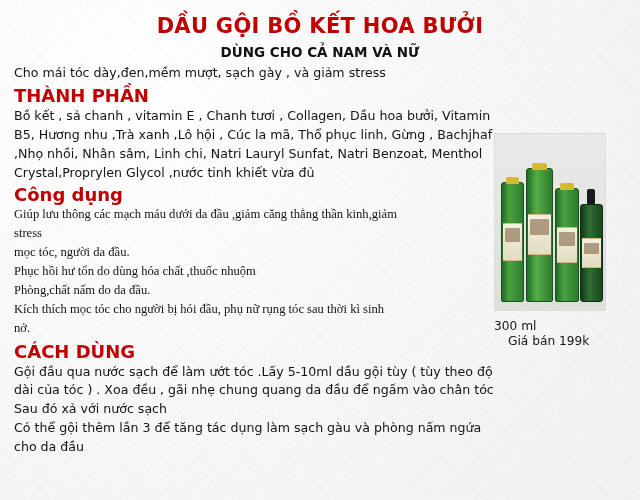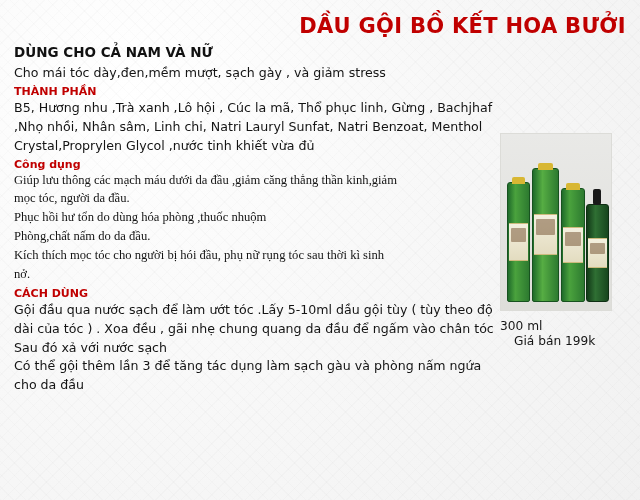--- a/index.html
+++ b/index.html
@@ -18,59 +18,59 @@
     width: 640px;
     height: 500px;
     background:
       repeating-linear-gradient(45deg, rgba(0,0,0,0.015) 0px, rgba(0,0,0,0.015) 1px, rgba(0,0,0,0) 1px, rgba(0,0,0,0) 9px),
       repeating-linear-gradient(-45deg, rgba(0,0,0,0.015) 0px, rgba(0,0,0,0.015) 1px, rgba(0,0,0,0) 1px, rgba(0,0,0,0) 9px),
       radial-gradient(circle at 20% 18%, #ffffff 0%, #f7f7f7 55%, #f1f1f1 100%);
     box-sizing: border-box;
     padding: 10px 14px 8px 14px;
   }
   .title {
-    text-align: right;
+    text-align: center;
     color: #c00000;
     font-size: 21px;
     font-weight: bold;
     letter-spacing: 0.3px;
     margin: 4px 0 6px 0;
     font-family: "DejaVu Sans", sans-serif;
   }
   .subtitle {
-    text-align: left;
+    text-align: center;
     color: #111111;
     font-size: 13.5px;
     font-weight: bold;
     margin: 0 0 4px 0;
   }
   .body-text {
     color: #141414;
     font-size: 12.6px;
     line-height: 1.42;
   }
   .section-head {
     color: #c00000;
-    font-size: 11px;
+    font-size: 18px;
     font-weight: bold;
     margin: 3px 0 1px 0;
   }
   .line {
     margin: 0 0 1px 0;
   }
   .text-col {
     width: 498px;
   }
   .narrow {
     width: 478px;
     font-family: Liberation Serif, serif;
   }
   .product-block {
     position: absolute;
-    right: 22px;
+    right: 28px;
     top: 133px;
     width: 118px;
     text-align: left;
   }
   .product-photo {
     width: 112px;
     height: 178px;
     background: linear-gradient(180deg, #e9e9e7 0%, #dededa 100%);
     position: relative;
     overflow: hidden;
@@ -171,30 +171,32 @@
 
   <div class="title">DẦU GỘI BỒ KẾT HOA BƯỞI</div>
   <div class="subtitle">DÙNG CHO CẢ NAM VÀ NỮ</div>
 
   <div class="body-text text-col">
     <div class="line">Cho mái tóc dày,đen,mềm mượt, sạch gày , và giảm stress</div>
   </div>
 
   <div class="section-head">THÀNH PHẦN</div>
   <div class="body-text text-col">
+    <div class="line">Bồ kết , sả chanh , vitamin E , Chanh tươi , Collagen, Dầu hoa bưởi, Vitamin</div>
     <div class="line">B5, Hương nhu ,Trà xanh ,Lô hội , Cúc la mã, Thổ phục linh, Gừng , Bachjhaf</div>
     <div class="line">,Nhọ nhồi, Nhân sâm, Linh chi, Natri Lauryl Sunfat, Natri Benzoat, Menthol</div>
     <div class="line">Crystal,Proprylen Glycol ,nước tinh khiết vừa đủ</div>
   </div>
 
   <div class="section-head">Công dụng</div>
   <div class="body-text narrow">
     <div class="line">Giúp lưu thông các mạch máu dưới da đầu ,giảm căng thẳng thần kinh,giảm</div>
+    <div class="line">stress</div>
     <div class="line">mọc tóc, người da đầu.</div>
-    <div class="line">Phục hồi hư tổn do dùng hóa phòng ,thuốc nhuộm</div>
+    <div class="line">Phục hồi hư tổn do dùng hóa chất ,thuốc nhuộm</div>
     <div class="line">Phòng,chất nấm do da đầu.</div>
     <div class="line">Kích thích mọc tóc cho người bị hói đầu, phụ nữ rụng tóc sau thời kì sinh</div>
     <div class="line">nở.</div>
   </div>
 
   <div class="section-head">CÁCH DÙNG</div>
   <div class="body-text">
     <div class="line">Gội đầu qua nước sạch để làm ướt tóc .Lấy 5-10ml dầu gội tùy ( tùy theo độ</div>
     <div class="line">dài của tóc ) . Xoa đều , gãi nhẹ chung quang da đầu để ngấm vào chân tóc</div>
     <div class="line">Sau đó xả với nước sạch</div>

